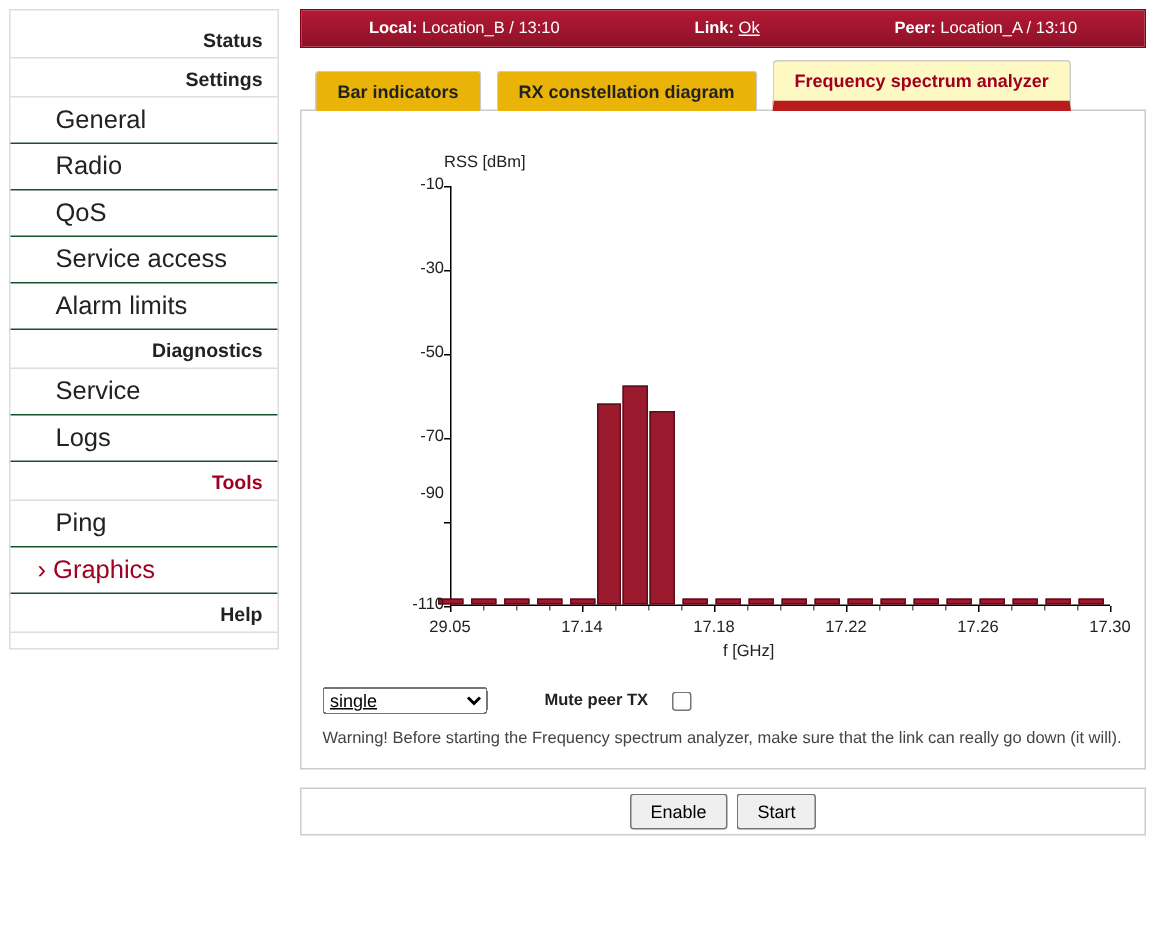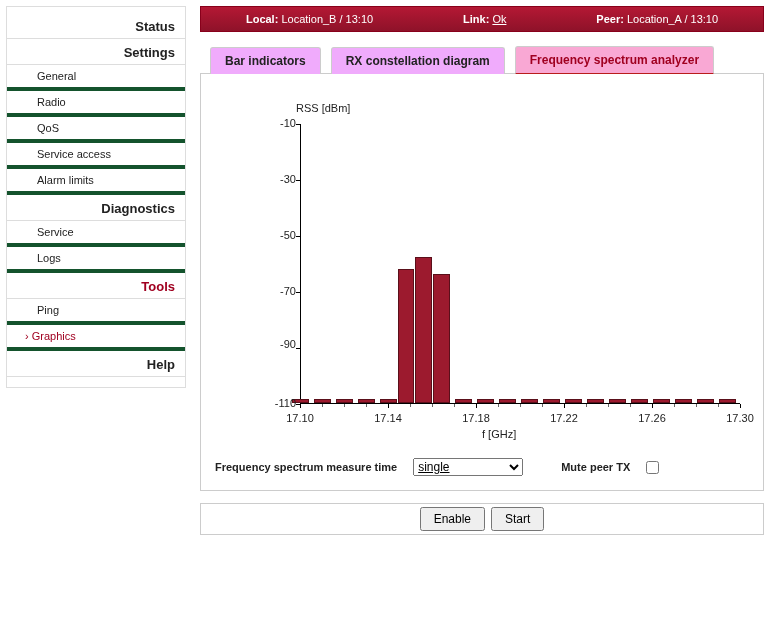--- a/index.html
+++ b/index.html
@@ -2,36 +2,36 @@
 <html><head>
 <meta charset="utf-8">
 <style>
 * { box-sizing: border-box; margin: 0; padding: 0; font-family: Arial, Helvetica, sans-serif; }
 body { width: 772px; height: 628px; background: #fff; font-size: 12px; color: #222; position: relative; }
 
 
 .sidebar { position: absolute; left: 6px; top: 6px; width: 180px; border: 1px solid #ddd; background: #fff; padding: 6px 0 10px 0; }
 .side-heading { font-weight: bold; font-size: 13px; padding: 6px 10px 4px 10px; border-bottom: 1px solid #ddd; cursor: pointer; text-align: right; }
 .side-heading.active { color: #a00020; }
-.side-item { padding: 5px 10px 5px 30px; font-size: 11px; cursor: pointer; border-bottom: 4px solid #14532d; }
+.side-item { padding: 5px 10px 5px 30px; font-size: 17px; cursor: pointer; border-bottom: 1px solid #14532d; }
 .side-item.active { color: #a00020; }
 .side-item.active::before { content: "› "; color: #a00020; margin-left: -12px; }
 
 
 .right-col { position: absolute; left: 200px; top: 6px; width: 564px; }
 
 
 .statusbar { height: 26px; background: linear-gradient(#b41834,#8e1229); color: #fff; border: 1px solid #88001b; display: flex; align-items: center; justify-content: space-around; font-size: 11px; }
 .statusbar b { font-weight: bold; }
 .statusbar .ok { text-decoration: underline; }
 
 
 .tabrow { margin-top: 14px; height: 28px; border-bottom: 1px solid #ccc; display: flex; align-items: flex-end; padding-left: 10px; gap: 10px; }
-.tab { padding: 6px 14px; border: 1px solid #ccc; border-bottom: none; background: #f0abfc; font-weight: bold; font-size: 12px; cursor: pointer; border-radius: 3px 3px 0 0; position: relative; top: 1px; }
-.tab.active { background: #f9a8d4; color: #a00020; border-bottom: 1px solid #b91c1c; }
+.tab { padding: 6px 14px; border: 1px solid #ccc; border-bottom: none; background: #eab308; font-weight: bold; font-size: 12px; cursor: pointer; border-radius: 3px 3px 0 0; position: relative; top: 1px; }
+.tab.active { background: #fef9c3; color: #a00020; border-bottom: 7px solid #b91c1c; }
 
 
 .panel { border: 1px solid #ccc; border-top: none; padding: 10px 14px 14px 14px; }
 
 
 .chart-wrap { position: relative; width: 520px; height: 360px; margin: 0 auto 0 auto; }
 .chart-area { position: absolute; left: 78px; top: 40px; width: 440px; height: 280px; border-left: 1px solid #000; border-bottom: 1px solid #000; }
 .y-title { position: absolute; left: 50px; top: 18px; font-size: 11px; padding-left: 24px; }
 .x-title { position: absolute; left: 260px; top: 344px; font-size: 11px; }
 .y-tick { position: absolute; left: 40px; width: 34px; text-align: right; font-size: 11px; }
@@ -128,25 +128,25 @@
         </div>
       <div id="ticks">
           <div class="y-tick" style="top: 33px; text-align: right;">-10</div>
           <div class="y-tick-line" style="top: 40px;"></div>
           <div class="y-tick" style="top: 89px;">-30</div>
           <div class="y-tick-line" style="top: 96px;"></div>
           <div class="y-tick" style="top: 145px;">-50</div>
           <div class="y-tick-line" style="top: 152px;"></div>
           <div class="y-tick" style="top: 201px;">-70</div>
           <div class="y-tick-line" style="top: 208px;"></div>
-          <div class="y-tick" style="top: 254px;">-90</div>
+          <div class="y-tick" style="top: 239px;">-90</div>
           <div class="y-tick-line" style="top: 264px;"></div>
           <div class="y-tick" style="top: 313px;">-110</div>
           <div class="y-tick-line" style="top: 320px;"></div>
-          <div class="x-tick" style="left: 58px; width: 40px;">17.10</div>
+          <div class="x-tick" style="left: 58px; width: 40px;">29.05</div>
           <div class="x-tick-line" style="left: 78px;"></div>
           <div class="x-tick" style="left: 146px; width: 40px;">17.14</div>
           <div class="x-tick-line" style="left: 166px;"></div>
           <div class="x-tick" style="left: 234px; width: 40px;">17.18</div>
           <div class="x-tick-line" style="left: 254px;"></div>
           <div class="x-tick" style="left: 322px; width: 40px;">17.22</div>
           <div class="x-tick-line" style="left: 342px;"></div>
           <div class="x-tick" style="left: 410px; width: 40px;">17.26</div>
           <div class="x-tick-line" style="left: 430px;"></div>
           <div class="x-tick" style="left: 498px; width: 40px;">17.30</div>
@@ -163,27 +163,27 @@
           <div class="x-minor" style="left: 364px;"></div>
           <div class="x-minor" style="left: 386px;"></div>
           <div class="x-minor" style="left: 408px;"></div>
           <div class="x-minor" style="left: 452px;"></div>
           <div class="x-minor" style="left: 474px;"></div>
           <div class="x-minor" style="left: 496px;"></div>
         </div>
     </div>
 
     <div class="ctrl-row">
-      <label>Frequency spectrum measure time</label>
       <select>
         <option>single</option>
       </select>
       <label style="margin-left:22px;">Mute peer TX</label>
       <input type="checkbox" style="">
     </div>
 
+    <div class="warn">Warning! Before starting the Frequency spectrum analyzer, make sure that the link can really go down (it will).</div>
   </div>
 
   <div class="btnbar">
     <button>Enable</button>
     <button>Start</button>
   </div>
 </div>
 
 </body></html>

